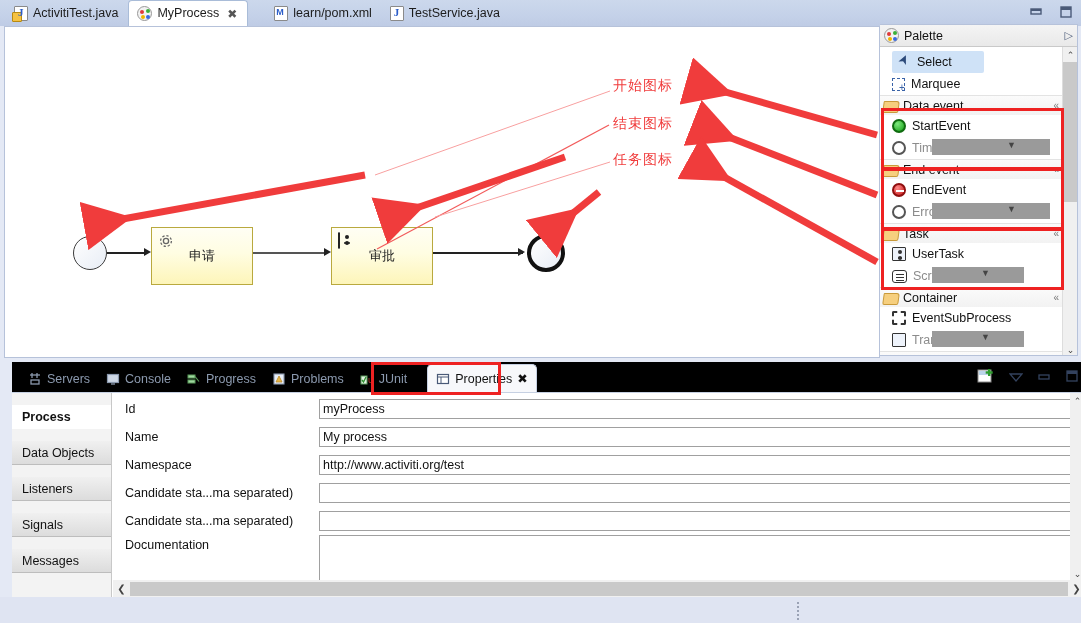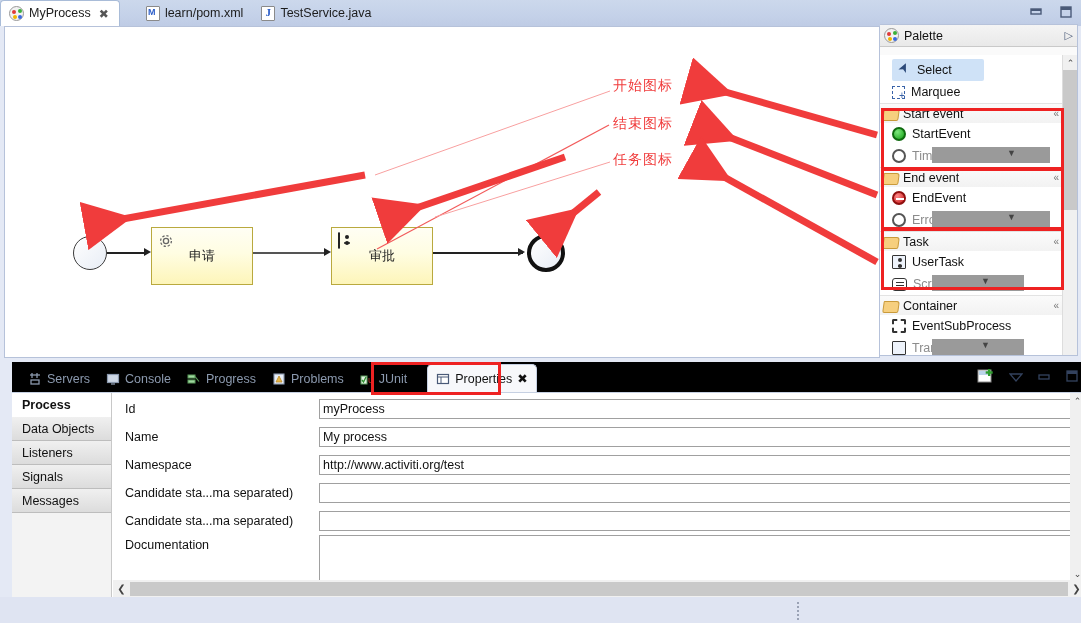--- a/index.html
+++ b/index.html
@@ -59,21 +59,21 @@
     position: absolute; left: 880px; top: 24px; width: 198px; height: 332px;
     background: #fafafa; border: 1px solid #b6c2da; border-left: none;
     overflow: hidden;
   }
   .pal-header {
     height: 22px; background: linear-gradient(to bottom,#f4f4f4,#e9e9e9);
     border-bottom: 1px solid #c9c9c9; display: flex; align-items: center;
     padding: 0 4px; gap: 5px; font-size: 12.5px; color: #111;
   }
   .pal-header .arrow-r { margin-left: auto; color: #4a5a78; font-size: 11px; }
-  .pal-body { position: relative; height: 310px; background: #fff; margin-top: 8px; }
+  .pal-body { position: relative; height: 310px; background: #fff; }
   .pal-scroll { position: absolute; right: 0; top: 0; width: 15px; height: 310px; background: #f0f0f0; border-left: 1px solid #ddd; }
   .pal-scroll .sb-arrow { width: 15px; height: 15px; display: flex; align-items: center; justify-content: center; font-size: 9px; color: #444; }
   .pal-scroll .sb-thumb { position: absolute; left: 0; top: 15px; width: 15px; height: 140px; background: #c9c9c9; }
   .pal-scroll .sb-down { position: absolute; bottom: 0; left: 0; }
 
   .pal-list { position: absolute; left: 0; top: 0; width: 183px; height: 310px; }
   .pal-item { height: 22px; display: flex; align-items: center; gap: 6px; padding-left: 12px; font-size: 12.5px; color: #111; }
   .pal-item.sel { background: #cfe2f7; width: 92px; margin-left: 12px; padding-left: 6px; border-radius: 2px; }
   .pal-group { height: 20px; display: flex; align-items: center; gap: 5px; padding-left: 3px; font-size: 12.5px; color: #111;
                background: linear-gradient(to bottom,#fbfbfb,#f2f2f2); border-top: 1px solid #e3e3e3;}
@@ -136,21 +136,21 @@
   }
   .viewtabs { position: absolute; left: 0; top: 0; height: 30px; width: 100%; display: flex; align-items: flex-end; }
   .vtab { display: flex; align-items: center; gap: 5px; padding: 0 8px; height: 26px; font-size: 12.5px; color: #8b99ae; white-space: nowrap; }
   .vtab.active { color: #111; background: #f7f8fb; border: 1px solid #c6d0e2; border-bottom: none;
                  border-top-left-radius: 5px; border-top-right-radius: 5px; height: 28px; }
   .vtools { position: absolute; right: 6px; top: 6px; display: flex; align-items: center; gap: 14px; }
 
   .propsbody { position: absolute; left: 0; top: 30px; width: 1073px; height: 205px; background: #fff; border-top: 1px solid #c6d0e2;}
   .proptabs { position: absolute; left: 0; top: 0; width: 100px; height: 205px; background: #f3f3f3; border-right: 1px solid #c8c8c8; }
   .ptab { height: 24px; display: flex; align-items: center; padding-left: 10px; font-size: 12.5px; color: #111;
-          background: linear-gradient(to bottom,#f0f0f0,#dcdcdc); border-bottom: 1px solid #bdbdbd; }
+          background: linear-gradient(to bottom,#f0f0f0,#dcdcdc); border-bottom: 1px solid #bdbdbd; margin-top: 12px; }
   .ptab.active { background: #fff; font-weight: bold; border-bottom: 1px solid #fff; }
   .propform { position: absolute; left: 101px; top: 0; right: 0; height: 205px; background: #fff; }
   .prow { position: absolute; left: 0; width: 100%; height: 28px; display: flex; align-items: center; }
   .plabel { width: 200px; padding-left: 12px; font-size: 12.5px; color: #111; }
   .pinput { margin-left: 6px; height: 20px; flex: 1; margin-right: 8px; background: #fff; border: 1px solid #a0a0a0; border-radius: 0;
             font-size: 12.5px; color: #111; padding: 0 3px; display:flex; align-items:center; }
   .ptext { margin-left: 6px; height: 46px; flex: 1; margin-right: 8px; background: #fff; border: 1px solid #a0a0a0; }
   .hscroll { position: absolute; left: 101px; bottom: 0; right: 0; height: 17px; background: #f0f0f0; display: flex; align-items: center; }
   .hscroll .hb-arrow { width: 17px; height: 17px; display:flex; align-items:center; justify-content:center; font-size: 10px; color:#444; }
   .hscroll .hb-thumb { flex: 1; height: 14px; background: #c9c9c9; }
@@ -164,20 +164,24 @@
   .vtab-ico { width: 14px; height: 14px; position: relative; }
 </style>
 </head>
 <body>
 
 <div id="root">
 
   <div class="tabbar">
     <div class="tabstrip">
 
+      <div class="etab" style="margin-left:6px">
+        <span class="ic ic-java warn"></span>
+        <span class="tlabel">ActivitiTest.java</span>
+      </div>
 
       <div class="etab active">
         <span class="ic ic-proc">
             <i></i>
             <i></i>
             <i></i>
             <i></i>
           </span>
         <span class="tlabel">MyProcess</span>
         <span class="closex">✖</span>
@@ -292,21 +296,21 @@
           <span class="g-cursor"></span>
           <span>Select</span>
         </div>
         <div class="pal-item">
           <span class="g-marquee"></span>
           <span>Marquee</span>
         </div>
 
         <div class="pal-group">
           <span class="g-folder"></span>
-          <span>Start event</span>
+          <span>Data event</span>
           <span class="chev">«</span>
         </div>
         <div class="pal-item">
           <span class="g-start"></span>
           <span>StartEvent</span>
         </div>
         <div class="pal-item faded">
           <span class="g-timer"></span>
           <span>TimerStartEvent</span>
           <span class="tipmask"></span>

